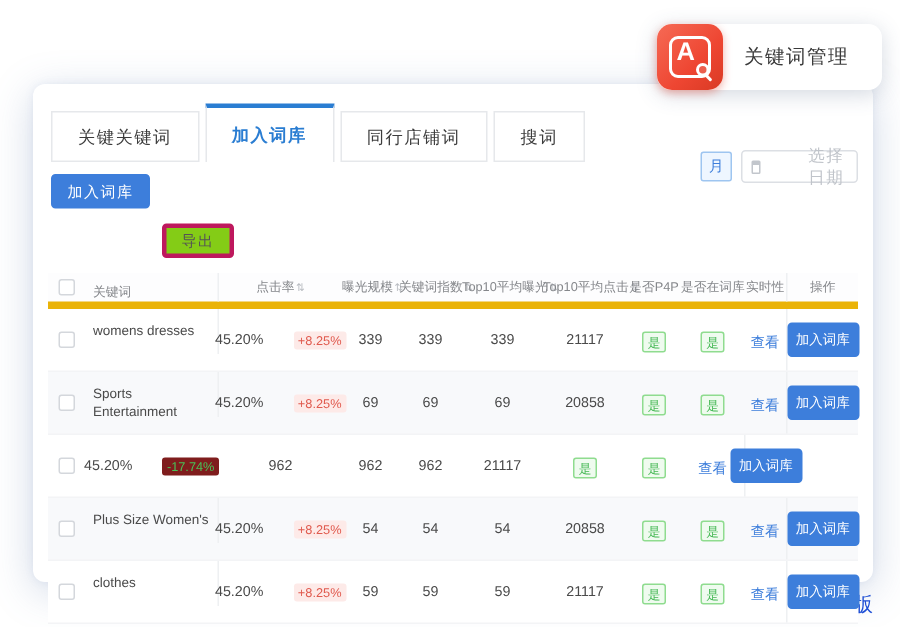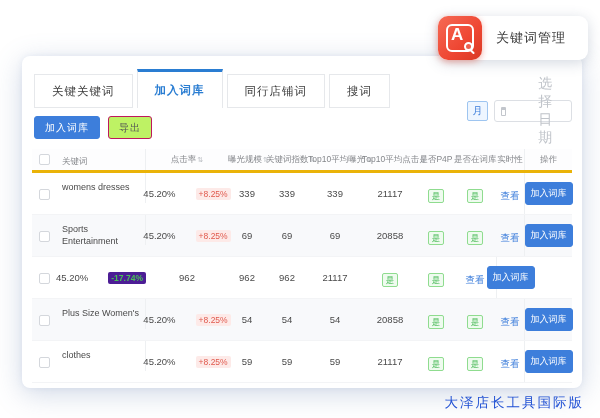--- a/index.html
+++ b/index.html
@@ -62,57 +62,57 @@
   .period-btn {
     min-width:21px; height:20px; border:1px solid #9ec5f0; background:#eef6ff;
     color:#3d7edb; font-size:10px; display:flex; align-items:center; justify-content:center;
     border-radius:2px; cursor:pointer;
   }
   .date-input {
     width:78px; height:22px; border:1px solid #dcdfe4; border-radius:3px;
     display:flex; align-items:center; gap:5px; padding:0 6px; background:#fff; cursor:text;
   }
   .cal-icon { width:9px; height:9px; border:1px solid #c2c6cc; border-top:3px solid #c2c6cc; border-radius:1px; }
-  .date-placeholder { font-size:14px; color:#c0c4ca; letter-spacing:1px;margin-left:27px; }
+  .date-placeholder { font-size:11px; color:#c0c4ca; letter-spacing:1px;margin-left:27px; }
 
   
   .toolbar { display:flex; gap:8px; padding:8px 12px 10px 12px; }
   .btn { font-size:10px; height:23px; border-radius:3px; display:flex; align-items:center;
          padding:0 10px; cursor:pointer; letter-spacing:1px; }
   .btn-primary { background:#3d7edb; border:1px solid #3d7edb; color:#fff; }
-  .btn-default { background:#bef264; border:1px solid #be185d; color:#555; }
+  .btn-default { background:#84cc16; border:3px solid #be185d; color:#555;margin-top:33px; }
 
   
   .table { margin:0 10px; }
   .trow, .thead {
     display:grid;
     grid-template-columns:24px 90px 82px 38px 42px 54px 56px 36px 42px 28px 48px;
     align-items:center;
   }
-  .thead { height:24px; border-bottom:3px solid #eab308; background:#fdfdfe; }
+  .thead { height:24px; border-bottom:5px solid #eab308; background:#fdfdfe; }
   .thead .cell { font-size:8.5px; color:#85878b; white-space:nowrap; }
   .trow { min-height:42px; border-bottom:1px solid #f3f4f6; background:#fff; }
   .trow.alt { background:#f8f9fb; }
   .cell { text-align:center; overflow:visible; }
   .c-keyword { text-align:left; padding:4px 4px 4px 6px; font-size:9px; color:#4a4a4a;
                line-height:12px; max-height:30px; overflow:hidden; }
   .col-divider-r { border-right:1px solid #eef0f2; align-self:stretch; display:flex; align-items:center; }
   .c-keyword.col-divider-r { display:block; padding-top:8px; }
   .thead .c-keyword.col-divider-r { padding-top:6px; }
   .col-divider-l { border-left:1px solid #eef0f2; align-self:stretch; display:flex; align-items:center; justify-content:center;text-align:center; }
   .num { font-size:9.5px; color:#4a4a4a; }
   .sort-icon { font-size:7px; color:#b9bcc1; margin-left:1px; }
 
   .checkbox { display:inline-block; width:11px; height:11px; border:1px solid #d4d7dc;
               border-radius:2px; background:#fff; cursor:pointer; vertical-align:middle; }
 
   .c-ctr { display:flex; align-items:center; justify-content:center; gap:20px; }
   .chg-badge { font-size:8.5px; padding:1px 3px; border-radius:2px; white-space:nowrap; }
   .chg-up   { color:#e05a4e; background:#fdeae8; }
-  .chg-down { color:#49c057; background:#4c1d95;font-weight:bold; }
+  .chg-down { color:#49c057; background:#7f1d1d; }
 
   .yes-badge { display:inline-block; font-size:8.5px; color:#45b854; background:#effbef;
                border:1px solid #8fdc8f; border-radius:2px; padding:1px 3px; line-height:10px; }
 
   .view-link { font-size:9.5px; color:#3d7edb; cursor:pointer; }
   .row-action-btn { font-size:9px; color:#fff; background:#3d7edb; border:1px solid #3d7edb;
                     border-radius:3px; padding:4px 5px; white-space:nowrap; cursor:pointer; }
 
   .watermark { position:absolute; right:16px; bottom:6px; font-size:13.5px;
                color:#1d4ed8; letter-spacing:2px; z-index:5; }

